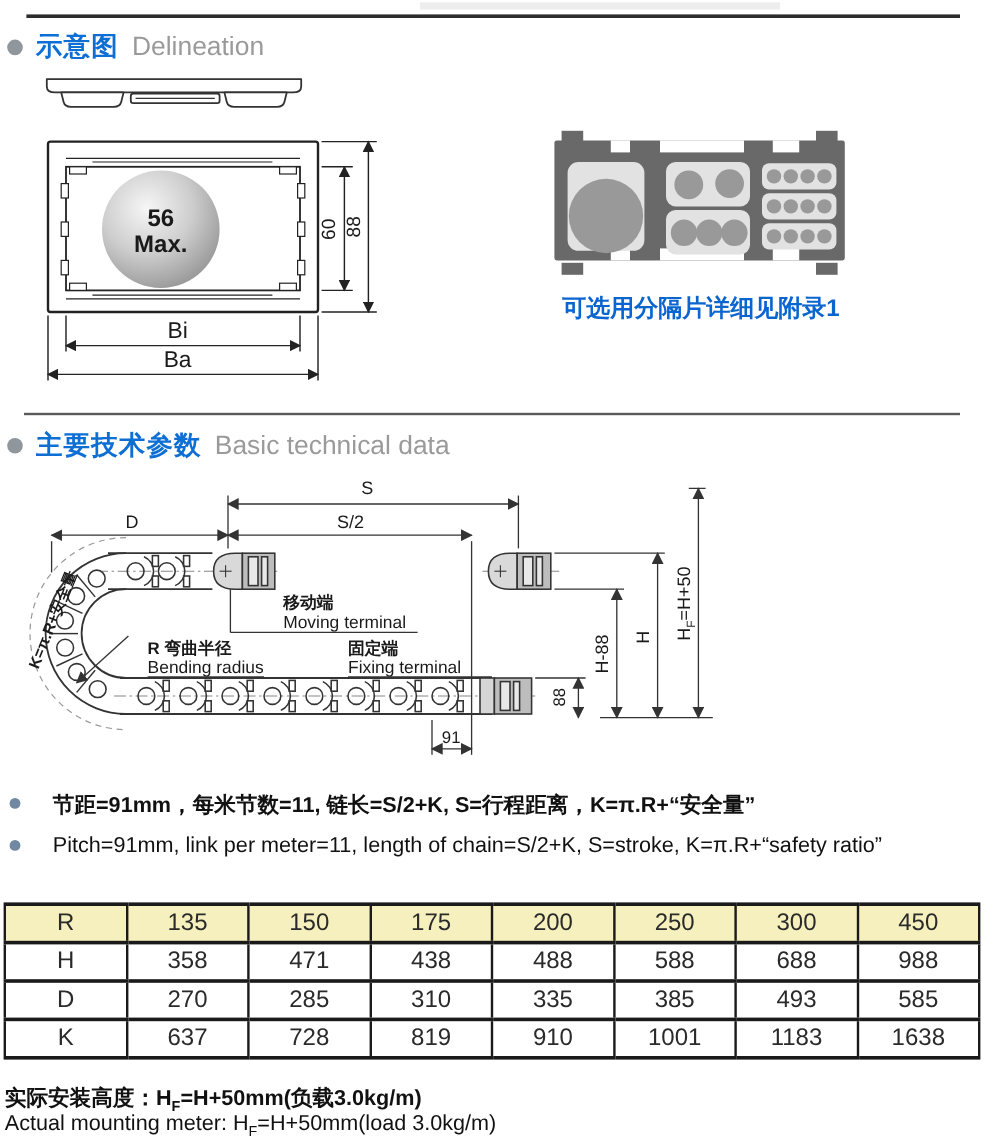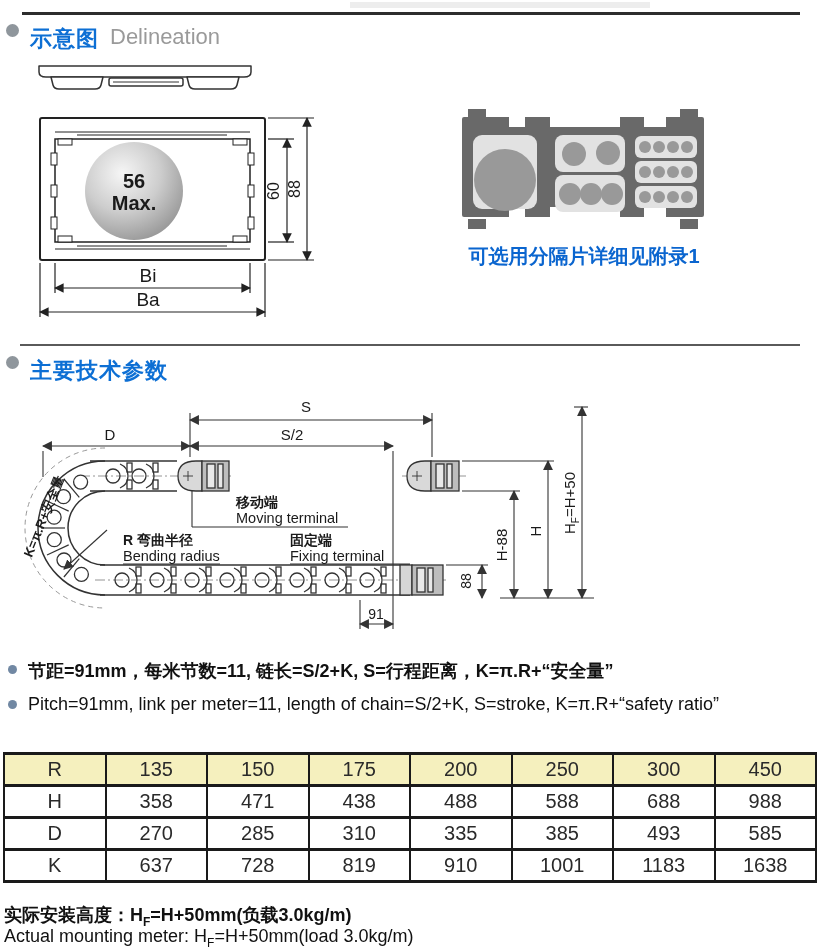--- a/index.html
+++ b/index.html
@@ -2,26 +2,26 @@
 <html><head>
 <meta charset="utf-8">
 <style>
   html,body{margin:0;padding:0;background:#fff}
   .page{position:relative;width:820px;height:950px;background:#fff;overflow:hidden;
         font-family:"Liberation Sans",sans-serif;color:#1a1a1a}
   .abs{position:absolute}
   .artifact{height:6px;background:#ededed}
   .rule-thick{height:3px;background:#2d2d2d}
   .rule-thin{height:2px;background:#5a5a5a}
-  .sec-head{display:flex;align-items:flex-start;gap:11px}
+  .sec-head{display:flex;align-items:center;gap:11px}
   .sec-bullet{width:13px;height:13px;border-radius:50%;background:#8f969c;flex:0 0 auto}
   .zh-title{font-size:22px;font-weight:bold;color:#0d6fd4;letter-spacing:1px}
   .en-title{font-size:22px;color:#9a9a9a}
   .divider-caption{width:280px;text-align:center;font-size:20px;font-weight:bold;color:#0a65cf}
-  .note-row{display:flex;align-items:flex-start;gap:11px;width:800px}
+  .note-row{display:flex;align-items:flex-start;gap:27px;width:800px}
   .note-bullet{width:9px;height:9px;border-radius:50%;background:#7188a3;margin-top:6px;flex:0 0 auto}
   .note-zh{font-size:18px;font-weight:600;color:#111}
   .note-en{font-size:18px;color:#111}
   table.spec{border-collapse:collapse;table-layout:fixed;width:814px}
   table.spec td{border-left:2px solid #1a1a1a;border-right:2px solid #1a1a1a;
                 border-top:3px solid #1a1a1a;border-bottom:3px solid #1a1a1a;
                 height:29px;text-align:center;vertical-align:middle;
                 font-size:20px;color:#2a2a2a;padding:0}
   table.spec tr.hdr td{background:#f5f0be}
   .footer-line{font-size:18px;color:#111}
@@ -152,20 +152,21 @@
         <circle cx="221" cy="94" r="6" fill="#999"></circle>
         <circle cx="235" cy="94" r="6" fill="#999"></circle>
     </g>
   </svg>
   <div class="abs divider-caption" style="left:444px;top:243px">可选用分隔片详细见附录1</div>
 
   <div class="abs rule-thin" style="left:20px;top:344px;width:780px"></div>
   <div class="abs sec-head" style="left:6px;top:356px">
     <span class="sec-bullet"></span>
     <span class="zh-title">主要技术参数</span>
+    <span class="en-title">Basic technical data</span>
   </div>
 
   <svg class="abs" style="left:10px;top:393px" width="600" height="250" viewBox="0 0 600 250">
     <defs>
       <marker id="ah3" viewBox="0 0 10 10" refX="9" refY="5" markerWidth="9" markerHeight="9" orient="auto-start-reverse">
         <path d="M0 0 L10 5 L0 10 Z" fill="#333"></path>
       </marker>
       <g id="lk" fill="none" stroke="#333" stroke-width="1.3">
         <circle cx="0" cy="0" r="7"></circle>
         <path d="M7 -12 A 13 13 0 0 1 7 12"></path>

